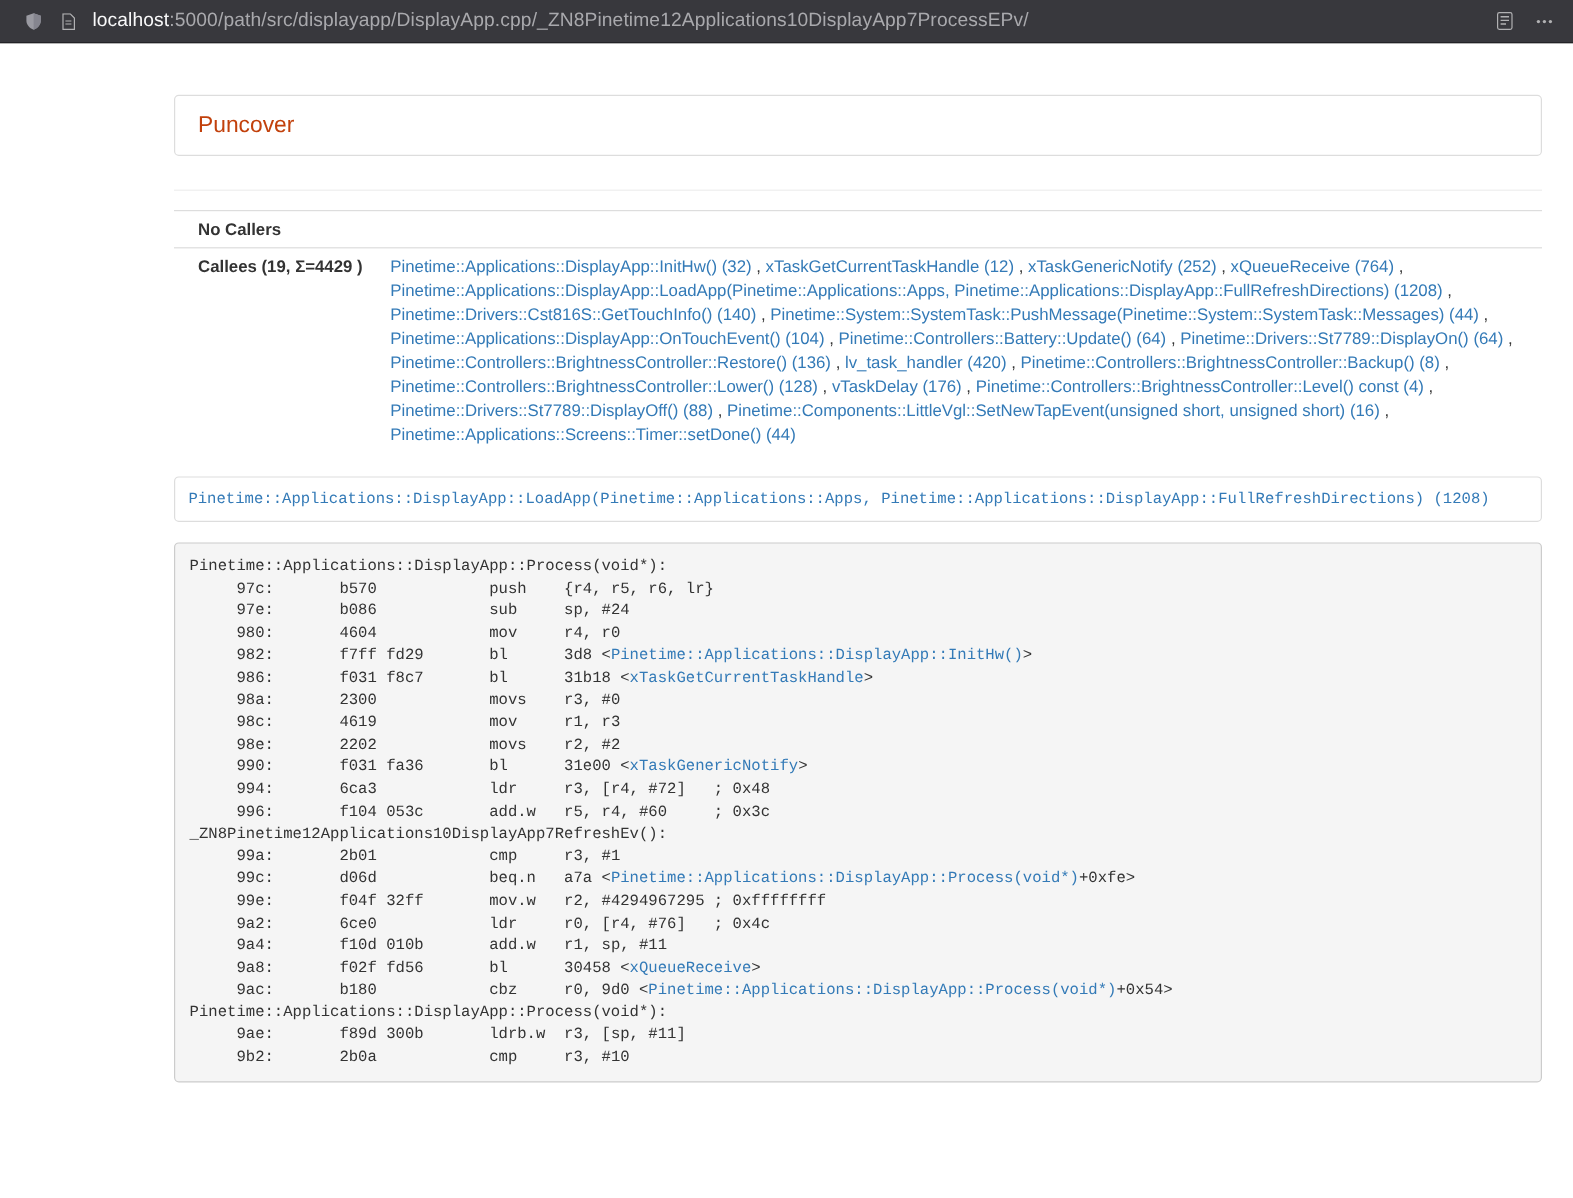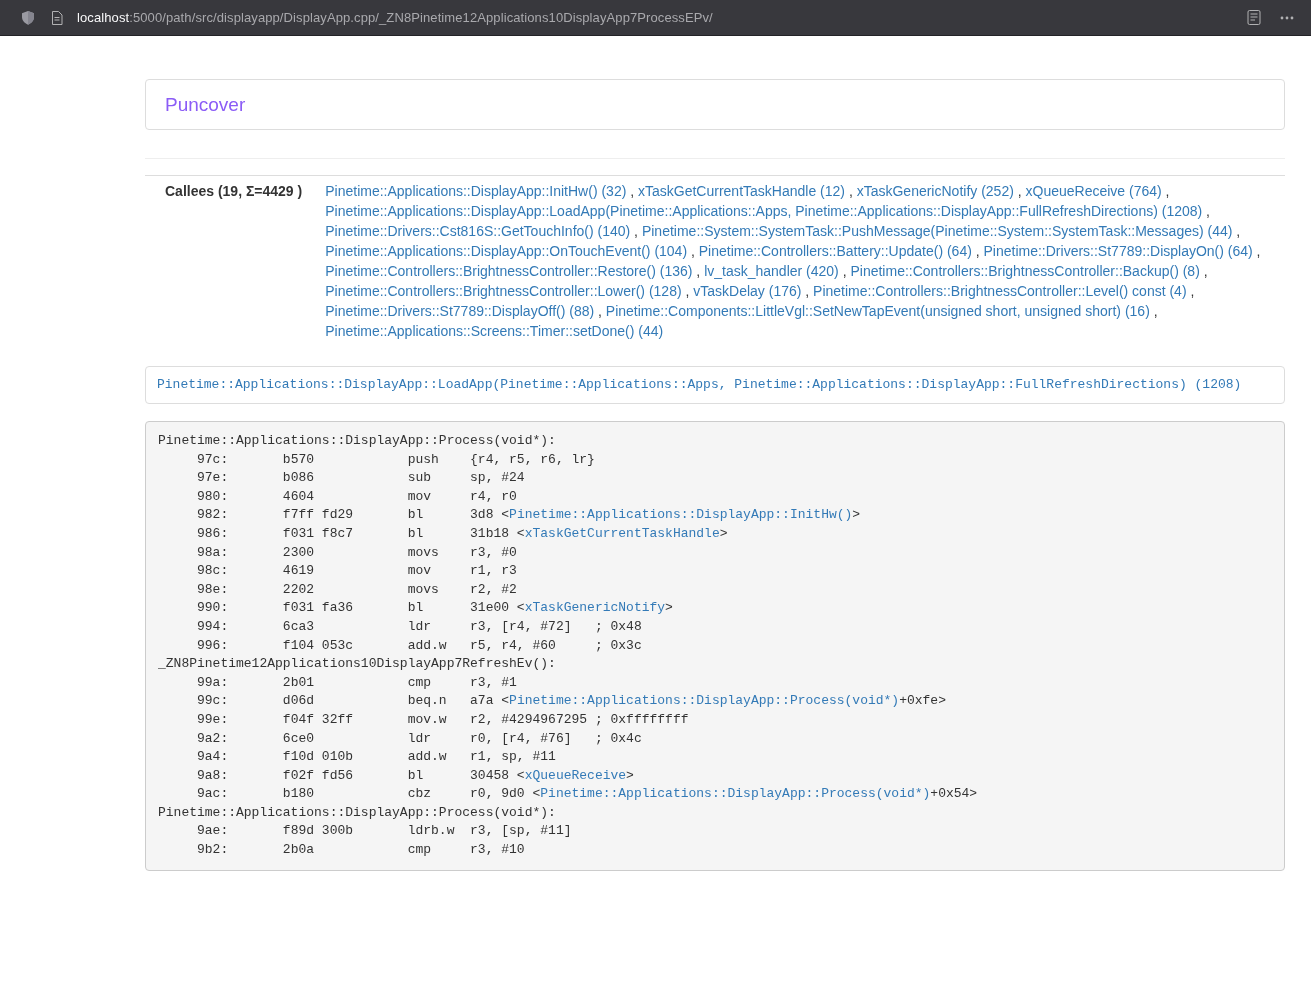--- a/index.html
+++ b/index.html
@@ -19,41 +19,41 @@
     border-bottom: 1px solid #232327;
     display: flex;
     align-items: center;
     padding: 0 14px 0 20px;
   }
   .chrome .icon { display: inline-flex; align-items: center; justify-content: center; flex: 0 0 auto; }
   .chrome .shield { margin-right: 15px; }
   .chrome .pageinfo { margin-right: 14px; }
   .urlbar {
     flex: 1 1 auto;
-    font-size: 13px;
+    font-size: 16px;
     color: #a9a9ad;
     white-space: nowrap;
     overflow: hidden;
     letter-spacing: 0.1px;
   }
   .urlbar .host { color: #f9f9fa; }
   .chrome .reader { margin-left: 12px; margin-right: 18px; }
   .chrome .dots { margin-right: 2px; }
 
   
   .container { margin-left: 145px; width: 1140px; }
 
   .title-panel {
     margin-top: 43px;
     border: 1px solid #ddd;
     border-radius: 4px;
     padding: 12px 19px;
     font-size: 19px;
     line-height: 25px;
-    color: #8b5cf6;
+    color: #c2410c;
   }
 
   hr.rule {
     border: 0;
     border-top: 1px solid #eee;
     margin: 28px 0 16px 0;
   }
 
   .crumbs { margin: 0 0 14px 4px; line-height: 20px; }
   .crumbs .sep { color: #666; margin: 0 4px; }
@@ -161,20 +161,24 @@
 
   <div class="title-panel">
     <span>Puncover</span>
   </div>
 
   <hr class="rule">
 
 
   <table class="main-table">
     <tbody>
+      <tr>
+        <th class="rowlabel">No Callers</th>
+        <td class="cell"></td>
+      </tr>
       <tr>
         <th class="rowlabel">Callees (19, Σ=4429 )</th>
         <td class="cell callees"><a>Pinetime::Applications::DisplayApp::InitHw() (32)</a> , <a>xTaskGetCurrentTaskHandle (12)</a> , <a>xTaskGenericNotify (252)</a> , <a>xQueueReceive (764)</a> , <a>Pinetime::Applications::DisplayApp::LoadApp(Pinetime::Applications::Apps, Pinetime::Applications::DisplayApp::FullRefreshDirections) (1208)</a> , <a>Pinetime::Drivers::Cst816S::GetTouchInfo() (140)</a> , <a>Pinetime::System::SystemTask::PushMessage(Pinetime::System::SystemTask::Messages) (44)</a> , <a>Pinetime::Applications::DisplayApp::OnTouchEvent() (104)</a> , <a>Pinetime::Controllers::Battery::Update() (64)</a> , <a>Pinetime::Drivers::St7789::DisplayOn() (64)</a> , <a>Pinetime::Controllers::BrightnessController::Restore() (136)</a> , <a>lv_task_handler (420)</a> , <a>Pinetime::Controllers::BrightnessController::Backup() (8)</a> , <a>Pinetime::Controllers::BrightnessController::Lower() (128)</a> , <a>vTaskDelay (176)</a> , <a>Pinetime::Controllers::BrightnessController::Level() const (4)</a> , <a>Pinetime::Drivers::St7789::DisplayOff() (88)</a> , <a>Pinetime::Components::LittleVgl::SetNewTapEvent(unsigned short, unsigned short) (16)</a> , <a>Pinetime::Applications::Screens::Timer::setDone() (44)</a></td>
       </tr>
     </tbody>
   </table>
 
   <div class="symbol-panel">
     <a>Pinetime::Applications::DisplayApp::LoadApp(Pinetime::Applications::Apps, Pinetime::Applications::DisplayApp::FullRefreshDirections) (1208)</a>
   </div>

